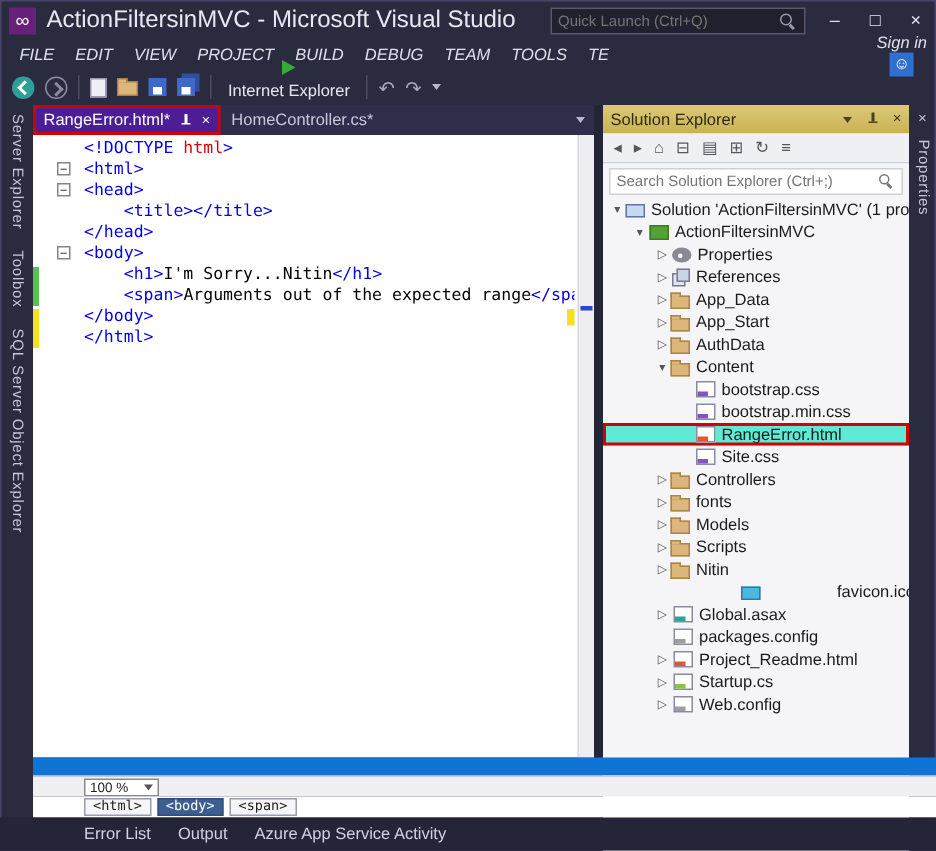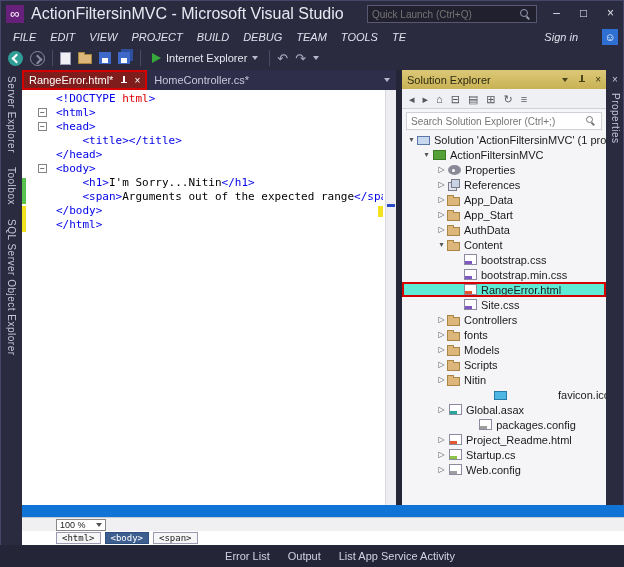--- a/index.html
+++ b/index.html
@@ -17,51 +17,51 @@
   .mag { width:11px; height:11px; position:relative; margin-right:5px; flex:0 0 11px; }
   .mag::before { content:''; position:absolute; width:6px; height:6px; border:1.5px solid #9a9ab2; border-radius:50%; left:0; top:0; }
   .mag::after { content:''; position:absolute; width:4px; height:1.5px; background:#9a9ab2; transform:rotate(45deg); left:6px; top:8px; }
   .win-btns { display:flex; height:28px; }
   .win-btn { width:27px; height:28px; color:#e4e4ee; font-size:12px; line-height:26px; text-align:center; cursor:default; }
 
   
   .menubar { position:absolute; left:0; top:28px; width:624px; height:18px; display:flex; align-items:center; padding-left:6px; font-size:11px; color:#e0e0ec;font-style:italic; }
   .menu-items { display:flex; }
   .menu-item { padding:0 7px; white-space:nowrap; }
-  .menu-right { margin-left:auto; display:flex; align-items:center; gap:24px; padding-right:6px; }
+  .menu-right { margin-left:auto; display:flex; align-items:center; gap:0; padding-right:6px;flex-direction:column; }
   .signin { font-size:11px; color:#e0e0ec; }
   .feedback { width:16px; height:16px; background:#2f6fd1; color:#fff; font-size:11px; line-height:16px; text-align:center; }
 
   
   .toolbar { position:absolute; left:0; top:46px; width:624px; height:24px; display:flex; align-items:center; gap:7px; padding-left:8px; }
   .tb-circle { width:15px; height:15px; border-radius:50%; background:#2e9e96; position:relative; }
   .tb-circle::before { content:''; position:absolute; left:5px; top:4px; width:5px; height:5px; border-left:2px solid #fff; border-bottom:2px solid #fff; transform:rotate(45deg); }
   .tb-circle.fwd { background:transparent; border:1px solid #8a8aa0; }
   .tb-circle.fwd::before { border-color:#8a8aa0; transform:rotate(225deg); left:3px; }
   .tb-sep { width:1px; height:16px; background:#4a4a66; }
   .tb-doc { width:11px; height:13px; background:#f0f0f4; border:1px solid #9a9ab4; }
   .tb-folder { width:14px; height:10px; background:#dcb67a; border:1px solid #a8853e; position:relative; margin-top:2px; }
   .tb-folder::before { content:''; position:absolute; left:-1px; top:-3px; width:5px; height:2px; background:#dcb67a; border:1px solid #a8853e; border-bottom:none; }
   .tb-save { width:12px; height:12px; background:#3e69c8; position:relative; }
   .tb-save::after { content:''; position:absolute; left:3px; bottom:1px; width:6px; height:5px; background:#fff; }
   .tb-save.all { box-shadow:3px -3px 0 0 #2d4f9e; margin-right:3px; }
-  .run-group { display:flex; align-items:center; gap:5px; padding:0 4px; }
+  .run-group { display:flex; align-items:center; gap:5px; padding:0 4px;flex-direction:column; }
   .play { width:0; height:0; border-left:9px solid #37a93c; border-top:5px solid transparent; border-bottom:5px solid transparent; }
   .run-label { font-size:11px; color:#e6e6f0; white-space:nowrap; }
   .tri-down { width:0; height:0; border-top:4px solid #b8b8cc; border-left:3px solid transparent; border-right:3px solid transparent; }
   .tb-glyph { color:#a9a9c0; font-size:13px; line-height:13px; }
 
   
   .left-strip { position:absolute; left:0; top:70px; width:22px; height:475px; display:flex; flex-direction:column; align-items:center; padding-top:6px; gap:14px; }
   .vtab { writing-mode:vertical-rl; font-size:10px; color:#c6c6da; letter-spacing:.5px; white-space:nowrap; }
 
   
   .tabwell { position:absolute; left:22px; top:70px; width:374px; height:20px; background:#2e2e4a; display:flex; align-items:stretch; }
   .doc-tab { display:flex; align-items:center; padding:0 7px; font-size:11px; color:#c8c8dc; white-space:nowrap; }
-  .doc-tab.active { background:#7f1d1d; color:#fff; }
+  .doc-tab.active { background:#4c1d95; color:#fff; }
   .doc-tab.annotated { outline:2px solid #d40000; outline-offset:-2px; }
   .tab-pin { width:8px; height:11px; position:relative; margin-left:7px; }
   .tab-pin::before { content:''; position:absolute; left:3px; top:1px; width:2px; height:6px; background:#fff; }
   .tab-pin::after { content:''; position:absolute; left:1px; top:7px; width:6px; height:1px; background:#fff; }
   .tab-close { margin-left:6px; color:#fff; font-size:10px; }
   .tabwell-right { margin-left:auto; display:flex; align-items:center; gap:6px; padding-right:6px; }
 
   
   .code-area { position:absolute; left:22px; top:90px; width:374px; height:415px; background:#fff; overflow:hidden; font-family:"DejaVu Sans Mono","Liberation Mono",monospace; font-size:11px; }
   .change-col { position:absolute; left:0; top:2px; width:4px; height:100%; }
@@ -127,21 +127,21 @@
   .rs-close { color:#c6c6da; font-size:10px; }
 
   
   .blue-strip { position:absolute; left:22px; top:505px; width:602px; height:12px; background:#1073d6; }
   .zoom-row { position:absolute; left:22px; top:517px; width:602px; height:14px; background:#f0f0f3; border-top:1px solid #c8c8d0; display:flex; align-items:center; }
   .zoom { margin-left:34px; width:50px; height:12px; background:#fff; border:1px solid #888; display:flex; align-items:center; justify-content:space-between; padding:0 3px; font-size:9px; color:#222; }
   .zoom .tri-down { border-top-color:#555; }
   .crumb-row { position:absolute; left:22px; top:531px; width:602px; height:14px; background:#fff; display:flex; align-items:center; gap:4px; padding-left:34px; }
   .crumb { font-family:"DejaVu Sans Mono","Liberation Mono",monospace; font-size:9px; border:1px solid #9a9ab0; background:#f6f6f8; color:#222; padding:0 5px; height:12px; line-height:11px; }
   .crumb.active { background:#3d5f8f; color:#fff; border-color:#2d4f7f; }
-  .bottom-bar { position:absolute; left:0; top:545px; width:624px; height:22px; background:#252538; display:flex; align-items:center; gap:18px; padding-left:56px;justify-content:center; }
+  .bottom-bar { position:absolute; left:0; top:545px; width:624px; height:22px; background:#252538; display:flex; align-items:center; gap:18px; padding-left:56px; }
   .bottom-tab { font-size:11px; color:#d2d2e2; white-space:nowrap; }
 </style>
 </head>
 <body>
 
 <div id="app">
 
   <div class="titlebar">
     <div class="vs-logo">∞</div>
     <div class="win-title">ActionFiltersinMVC - Microsoft Visual Studio</div>
@@ -355,21 +355,21 @@
         <div class="tree-row" style="padding-left: 34px; gap: 47px;">
           <span class="arrow hidden">▷</span>
           <span class="fic fic-image"></span>
           <span class="tree-label">favicon.ico</span>
         </div>
         <div class="tree-row" style="padding-left: 34px;">
           <span class="arrow">▷</span>
           <span class="fic fic-file fic-asax"></span>
           <span class="tree-label">Global.asax</span>
         </div>
-        <div class="tree-row" style="padding-left: 34px; justify-content: center;">
+        <div class="tree-row" style="padding-left: 34px;">
           <span class="arrow hidden">▷</span>
           <span class="fic fic-file fic-config"></span>
           <span class="tree-label">packages.config</span>
         </div>
         <div class="tree-row" style="padding-left: 34px;">
           <span class="arrow">▷</span>
           <span class="fic fic-file fic-html"></span>
           <span class="tree-label">Project_Readme.html</span>
         </div>
         <div class="tree-row" style="padding-left: 34px;">
@@ -398,16 +398,16 @@
     </div>
   </div>
   <div class="crumb-row">
       <span class="crumb">&lt;html&gt;</span>
       <span class="crumb active">&lt;body&gt;</span>
       <span class="crumb">&lt;span&gt;</span>
     </div>
   <div class="bottom-bar">
       <span class="bottom-tab">Error List</span>
       <span class="bottom-tab">Output</span>
-      <span class="bottom-tab">List App Service Activity</span>
+      <span class="bottom-tab">Azure App Service Activity</span>
     </div>
 
 </div>
 
 </body></html>

